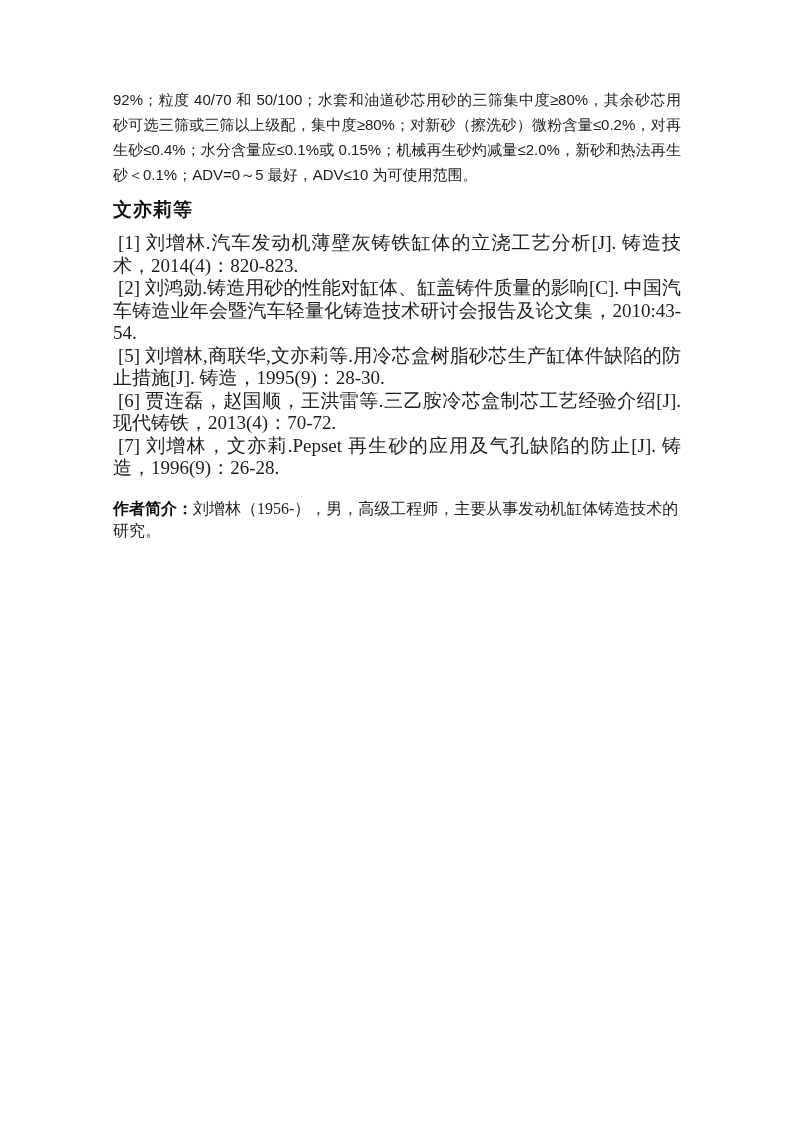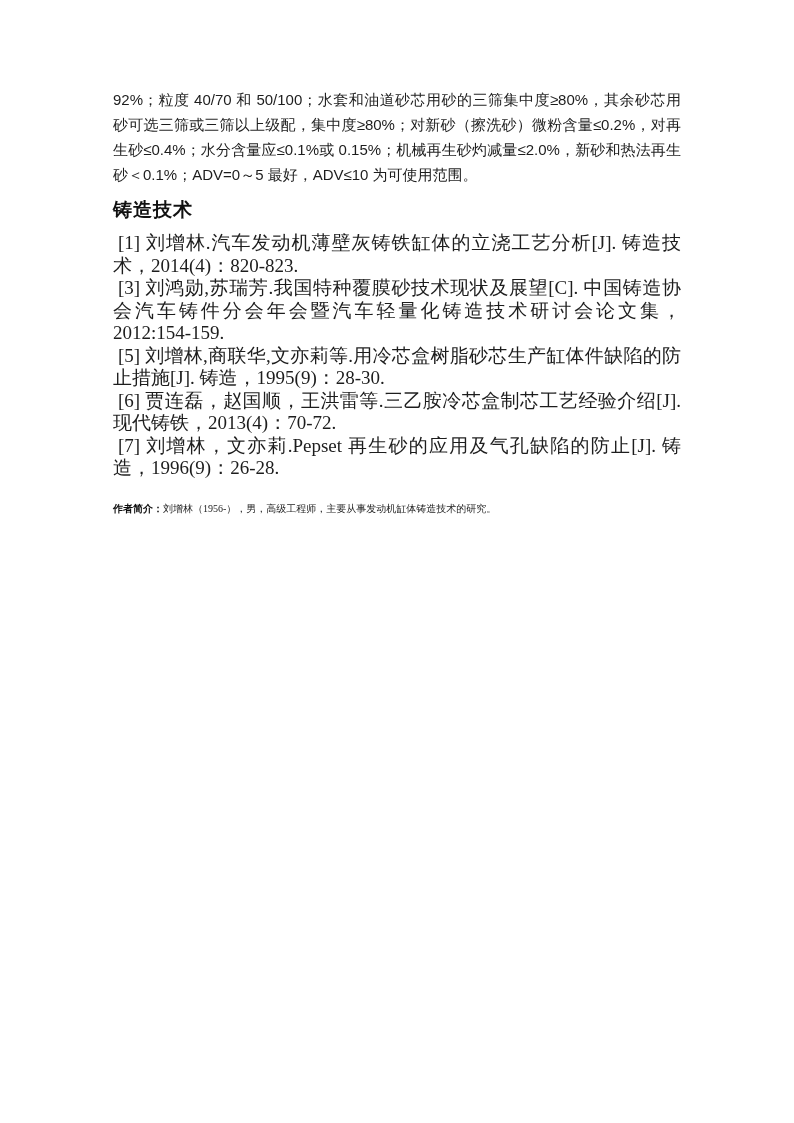--- a/index.html
+++ b/index.html
@@ -46,44 +46,44 @@
     font-family: "Liberation Serif", serif;
     font-size: 19px;
     line-height: 22.5px;
     text-align: justify;
     margin: 0;
     text-indent: 5px;
     color: #1d1d1d;
   }
   .author {
     font-family: "Liberation Serif", serif;
-    font-size: 10px;
+    font-size: 16px;
     line-height: 22px;
     margin-top: 18px;
     color: #1d1d1d;
   }
   .author .author-label {
     font-family: "Liberation Sans", sans-serif;
     font-weight: bold;
     color: #0e0e0e;
   }
 </style>
 </head>
 <body>
 
 <div class="page">
 
   <p class="para">92%；粒度 40/70 和 50/100；水套和油道砂芯用砂的三筛集中度≥80%，其余砂芯用砂可选三筛或三筛以上级配，集中度≥80%；对新砂（擦洗砂）微粉含量≤0.2%，对再生砂≤0.4%；水分含量应≤0.1%或 0.15%；机械再生砂灼减量≤2.0%，新砂和热法再生砂＜0.1%；ADV=0～5 最好，ADV≤10 为可使用范围。</p>
 
 
-  <h2 class="refs-heading">铸造技术</h2>
+  <h2 class="refs-heading">文亦莉等</h2>
 
   <div class="refs">
     <p class="ref">[1] 刘增林.汽车发动机薄壁灰铸铁缸体的立浇工艺分析[J]. 铸造技术，2014(4)：820-823.</p>
-    <p class="ref">[3] 刘鸿勋,苏瑞芳.我国特种覆膜砂技术现状及展望[C]. 中国铸造协会汽车铸件分会年会暨汽车轻量化铸造技术研讨会论文集，2012:154-159.</p>
+    <p class="ref">[2] 刘鸿勋.铸造用砂的性能对缸体、缸盖铸件质量的影响[C]. 中国汽车铸造业年会暨汽车轻量化铸造技术研讨会报告及论文集，2010:43-54.</p>
     <p class="ref">[5] 刘增林,商联华,文亦莉等.用冷芯盒树脂砂芯生产缸体件缺陷的防止措施[J]. 铸造，1995(9)：28-30.</p>
     <p class="ref">[6] 贾连磊，赵国顺，王洪雷等.三乙胺冷芯盒制芯工艺经验介绍[J]. 现代铸铁，2013(4)：70-72.</p>
     <p class="ref">[7] 刘增林，文亦莉.Pepset 再生砂的应用及气孔缺陷的防止[J]. 铸造，1996(9)：26-28.</p>
   </div>
 
   <p class="author">
     <span class="author-label">作者简介：</span><span>刘增林（1956-），男，高级工程师，主要从事发动机缸体铸造技术的研究。</span>
   </p>
 
 </div>

